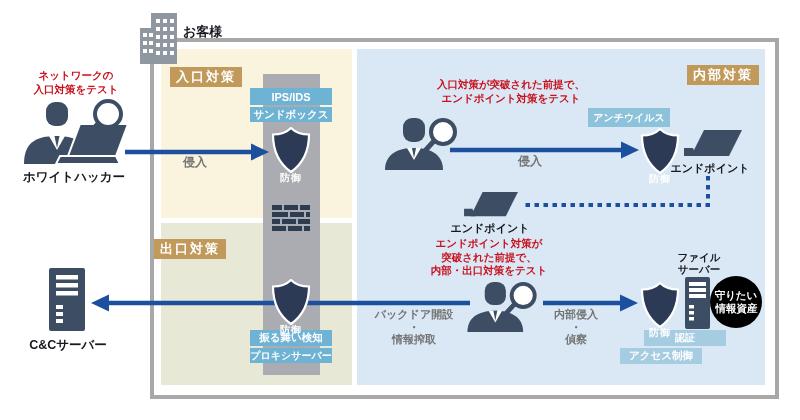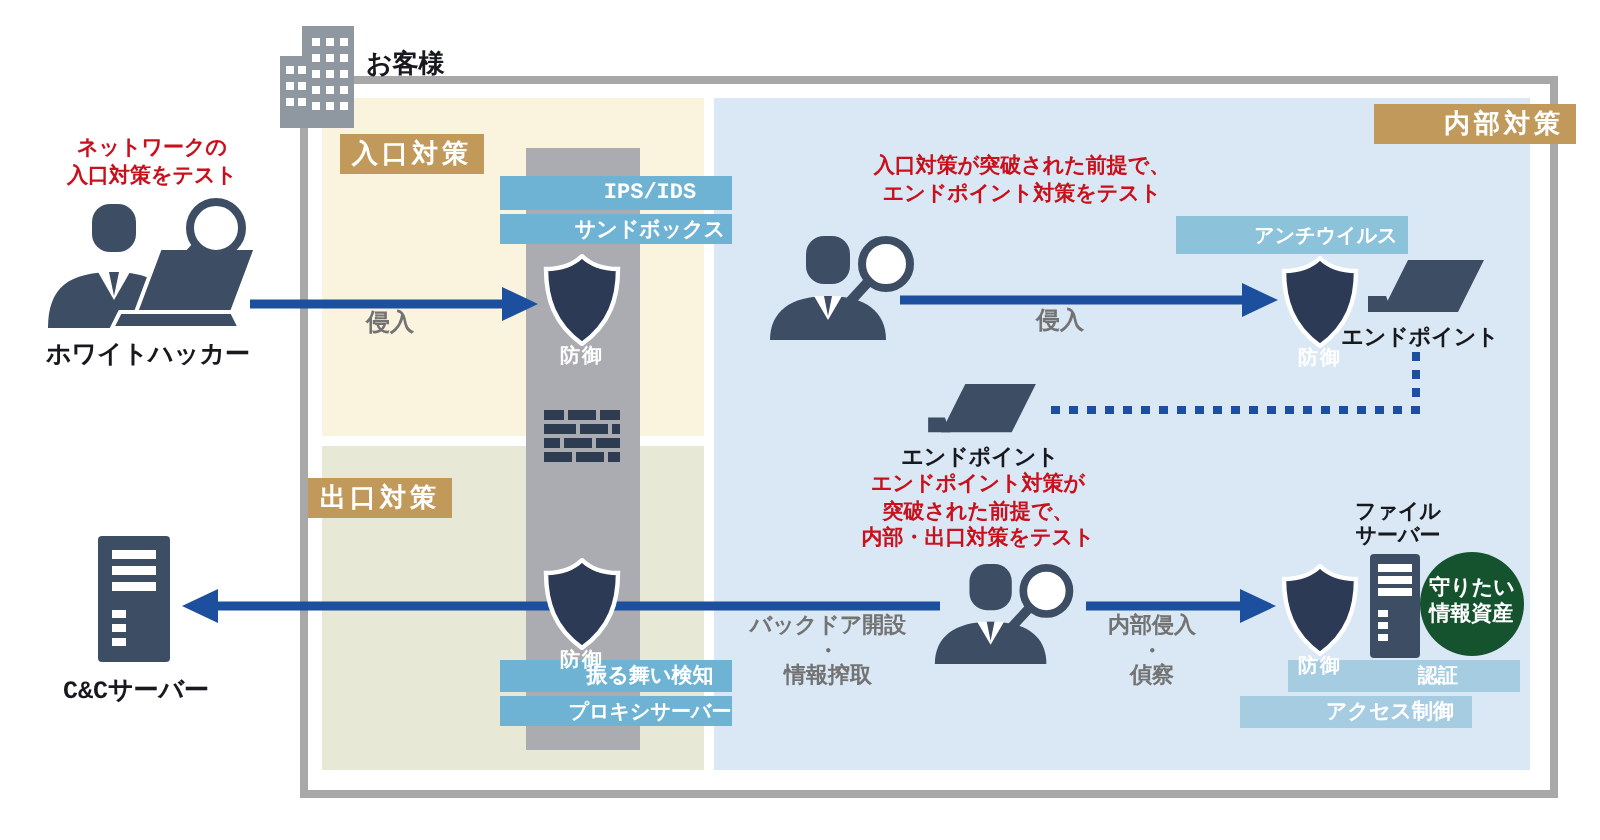--- a/index.html
+++ b/index.html
@@ -1,53 +1,53 @@
 <!DOCTYPE html>
 <html><head>
 <meta charset="utf-8">
 <style>
   html,body { margin:0; padding:0; }
   .canvas { position:relative; width:800px; height:408px; background:#ffffff;
-            font-family:Liberation Mono, monospace; overflow:hidden; }
+            font-family:Liberation Sans, sans-serif; overflow:hidden; }
   
   .cust-box { position:absolute; left:150px; top:38px; width:621px; height:353px;
               border:4px solid #a8a8a8; background:#fff; z-index:0; }
   
   .panel { position:absolute; z-index:1; }
   .panel-entrance { left:161px; top:49px; width:191px; height:169px; background:#faf3dd; }
   .panel-exit     { left:161px; top:223px; width:191px; height:162px; background:#e7e9d6; }
   .panel-internal { left:357px; top:49px; width:408px; height:336px; background:#d9e8f4; }
   .gray-bar { position:absolute; left:263px; top:74px; width:57px; height:301px;
               background:#abacb2; z-index:1; }
   
   .tan-label { position:absolute; background:#c19a5b; color:#fff; font-weight:bold;
                font-size:13px; letter-spacing:2px; display:flex; align-items:center;
                justify-content:center; z-index:2; }
   
   .tag { position:absolute; color:#fff; font-weight:bold; display:flex; align-items:center;
-         justify-content:center; z-index:2; background:#6fb3d4;padding-left:34px; }
+         justify-content:center; z-index:2; background:#6fb3d4; }
   .tag-light   { background:#8cc3db; }
   .tag-lighter { background:#a5cce1; }
   .red-note { position:absolute; color:#c9101d; font-weight:bold; font-size:10.5px;
               line-height:1.3; text-align:center; white-space:pre-line; z-index:2; }
   .blue-label { position:absolute; color:#737373; font-weight:bold; font-size:12px;
                 text-align:center; white-space:pre-line; z-index:3; line-height:1.15; }
   .dark-label { position:absolute; color:#17191f; font-weight:bold; text-align:center;
                 white-space:pre-line; z-index:2; }
   .shield { position:absolute; width:40px; height:46px; z-index:4; }
   .shield svg { display:block; }
   .shield span { position:absolute; left:0; right:0; top:16px; text-align:center;
                  color:#fff; font-size:10px; font-weight:bold; letter-spacing:1px;margin-top:28px; }
   .icon { position:absolute; z-index:4; }
   .icon-low { z-index:2; }
   #arrows { position:absolute; left:0; top:0; z-index:3; pointer-events:none; }
   .asset-circle { position:absolute; left:710px; top:276px; width:52px; height:52px;
-                  border-radius:50%; background:#14532d; color:#fff; font-weight:bold;
+                  border-radius:50%; background:#000000; color:#fff; font-weight:bold;
                   font-size:10.5px; line-height:1.2; display:flex; align-items:center;
-                  justify-content:center; text-align:left; white-space:pre-line; z-index:2; }
+                  justify-content:center; text-align:right; white-space:pre-line; z-index:2; }
 </style>
 </head>
 <body>
 
 <div class="canvas">
 
   <div class="cust-box"></div>
 
   <div class="icon" style="left:140px; top:13px; z-index:2;">
     <svg width="37" height="51" viewBox="0 0 37 51">
@@ -80,21 +80,21 @@
   </div>
   <div class="dark-label" style="left:183px; top:23px; width:80px; text-align:left; font-size:13px;">お客様</div>
 
   <div class="panel panel-entrance"></div>
   <div class="panel panel-exit"></div>
   <div class="panel panel-internal"></div>
   <div class="gray-bar"></div>
 
   <div class="tan-label" style="left:170px; top:67px; width:72px; height:20px;">入口対策</div>
   <div class="tan-label" style="left:154px; top:239px; width:72px; height:20px;">出口対策</div>
-  <div class="tan-label" style="left:687px; top:52px; width:72px; height:20px;padding-left:29px;">内部対策</div>
+  <div class="tan-label" style="left:687px; top:65px; width:72px; height:20px;">内部対策</div>
 
   <div class="tag" style="left:250px; top:88px; width:82px; height:17px; font-size:11px;">IPS/IDS</div>
   <div class="tag" style="left:250px; top:107px; width:82px; height:15px; font-size:10.5px;">サンドボックス</div>
 
   <div class="tag" style="left:250px; top:330px; width:82px; height:16px; font-size:10.5px;">振る舞い検知</div>
   <div class="tag" style="left:250px; top:348px; width:82px; height:15px; font-size:10px;">プロキシサーバー</div>
 
   <div class="tag tag-light" style="left:588px; top:108px; width:82px; height:19px; font-size:10px;">アンチウイルス</div>
   <div class="tag tag-lighter" style="left:644px; top:330px; width:82px; height:16px; font-size:10px;">認証</div>
   <div class="tag tag-lighter" style="left:620px; top:348px; width:82px; height:16px; font-size:10.5px;">アクセス制御</div>

